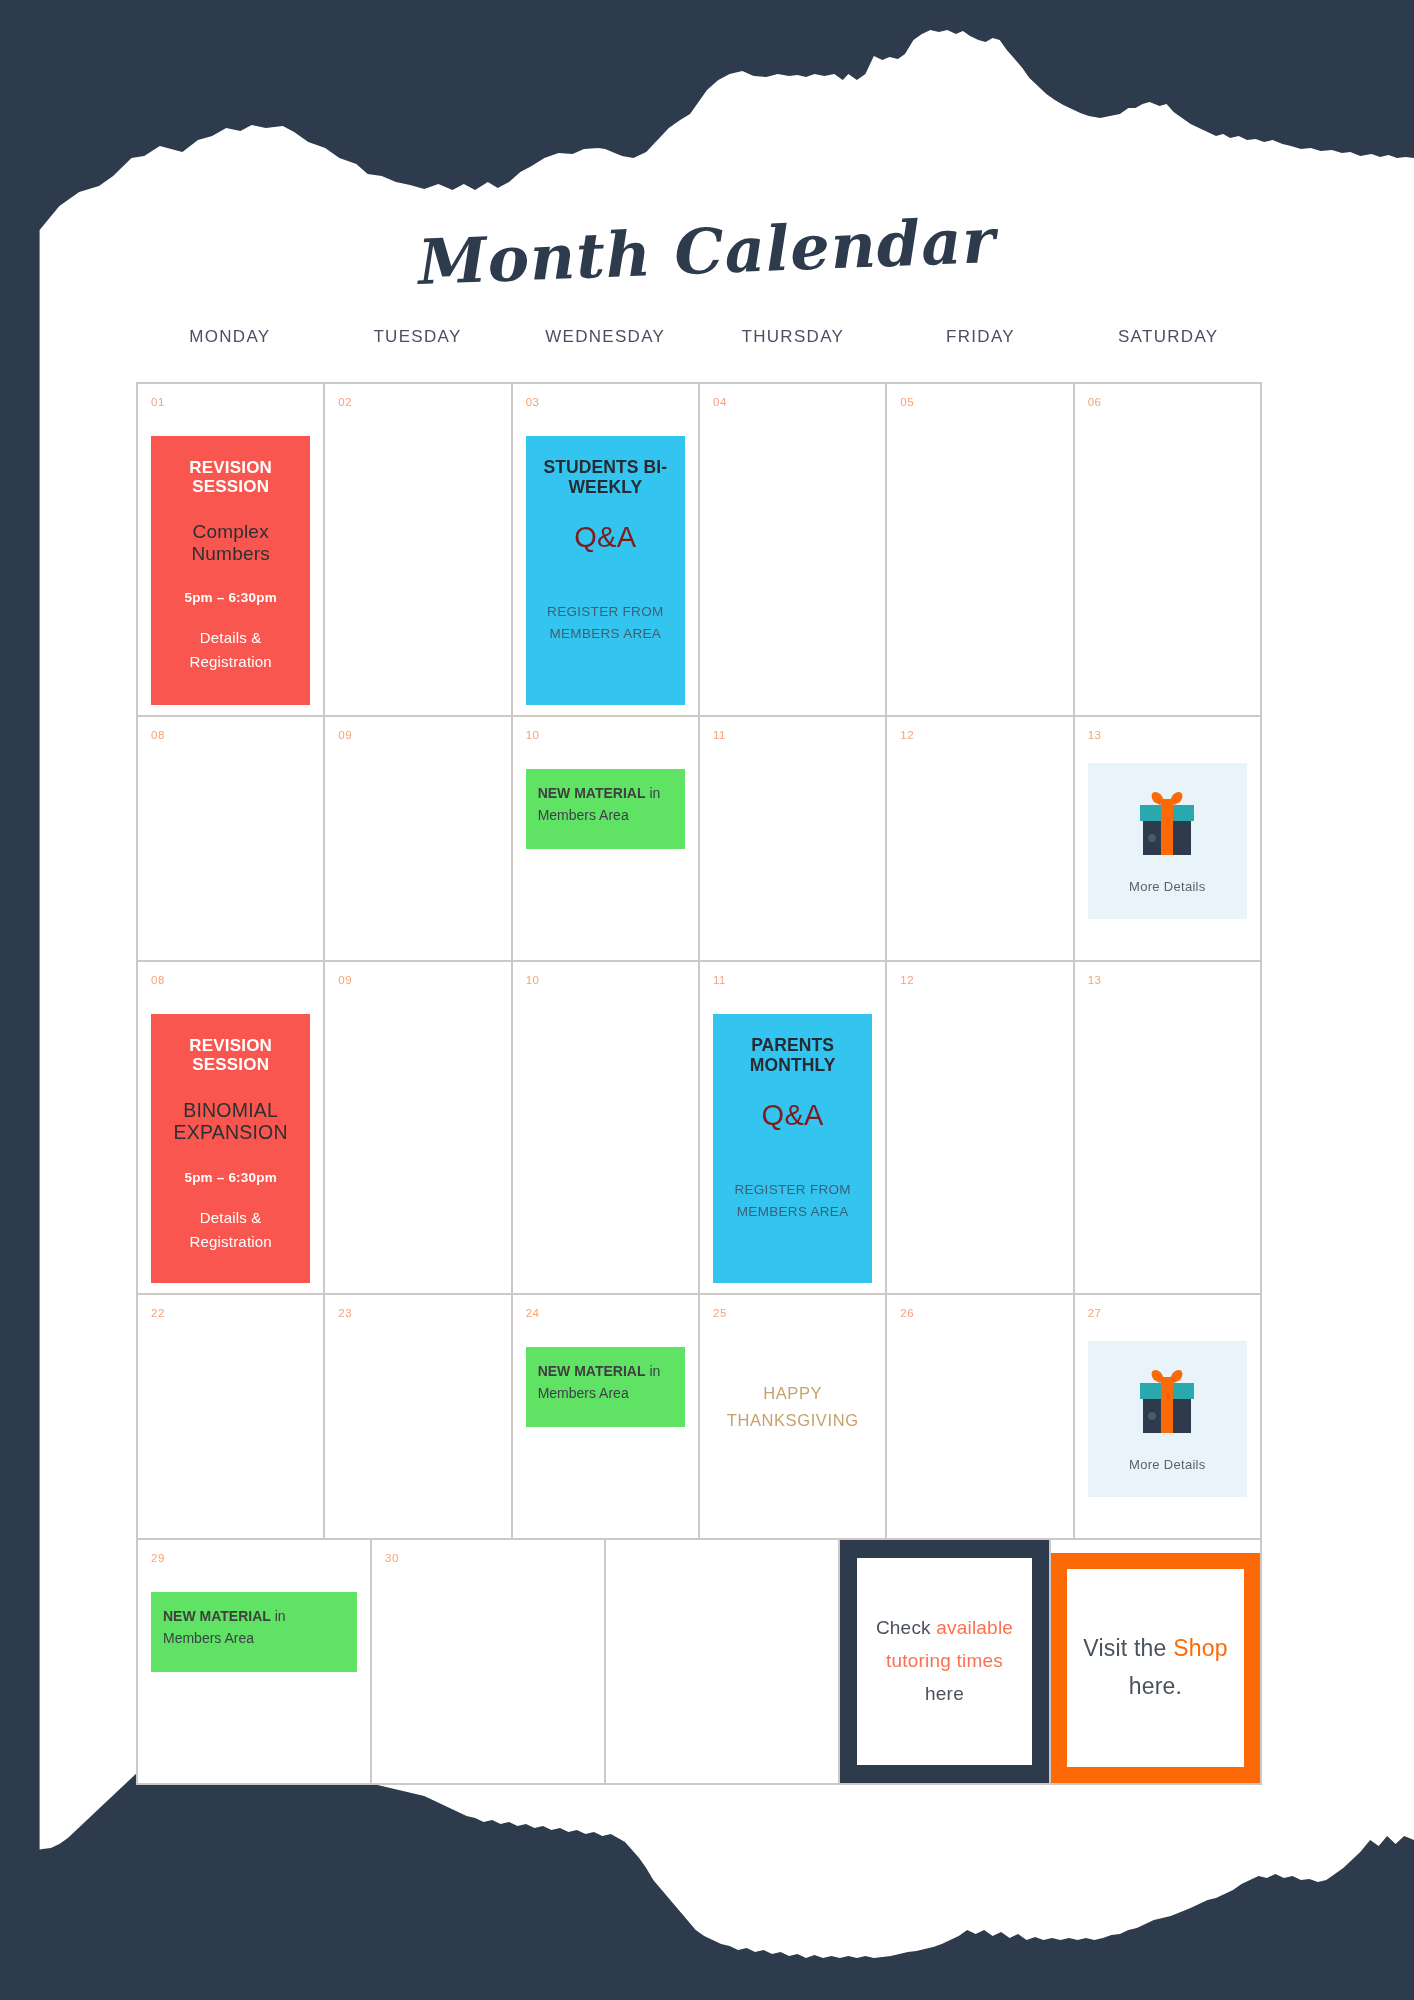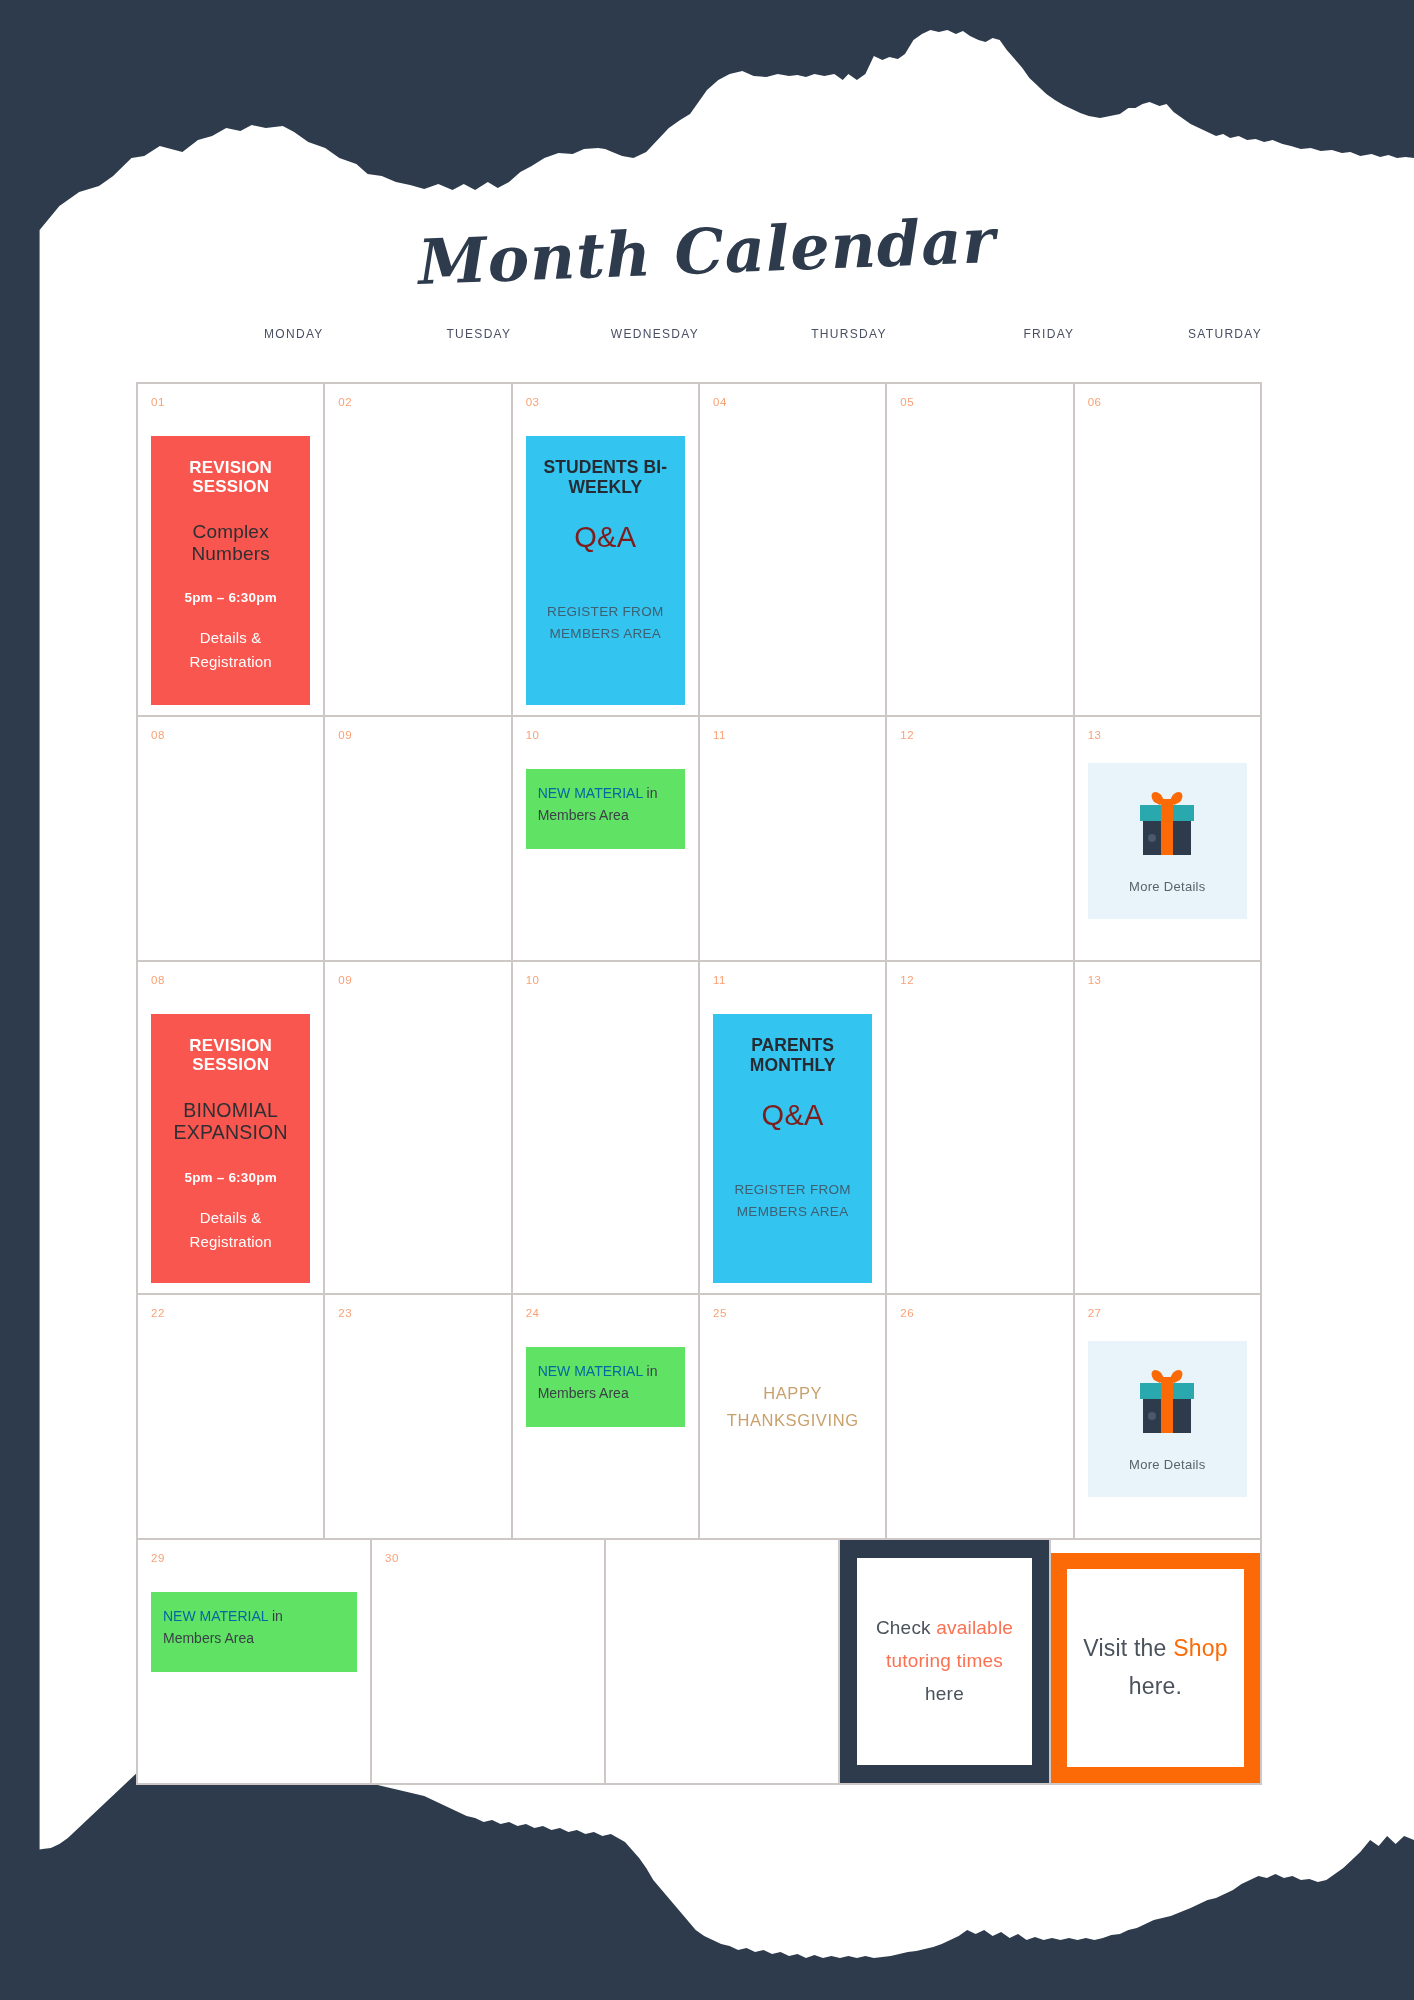--- a/index.html
+++ b/index.html
@@ -54,22 +54,22 @@
 
   #weekday-header {
     position: absolute;
     left: 136px;
     top: 327px;
     width: 1126px;
     display: flex;
   }
   #weekday-header .weekday-cell {
     flex: 1 1 0;
-    text-align: right;
-    font-size: 12px;
+    text-align: center;
+    font-size: 17px;
     letter-spacing: 1.3px;
     color: #4a4f63;
     font-weight: 400;
   }
 
   
   #calendar-grid {
     position: absolute;
     left: 136px;
     top: 382px;
@@ -178,21 +178,21 @@
   .evt-material {
     top: 52px;
     height: 80px;
     background: #60e265;
     padding: 14px 12px;
     text-align: left;
     font-size: 14px;
     line-height: 1.55;
     color: #3c4147;
   }
-  .evt-material .m-strong { font-weight: 400; color: #0369a1; }
+  .evt-material .m-strong { font-weight: 700; color: #404040; }
 
   .evt-gift {
     top: 46px;
     height: 156px;
     background: #e8f4fa;
     display: flex;
     flex-direction: column;
     align-items: center;
     justify-content: center;
   }

